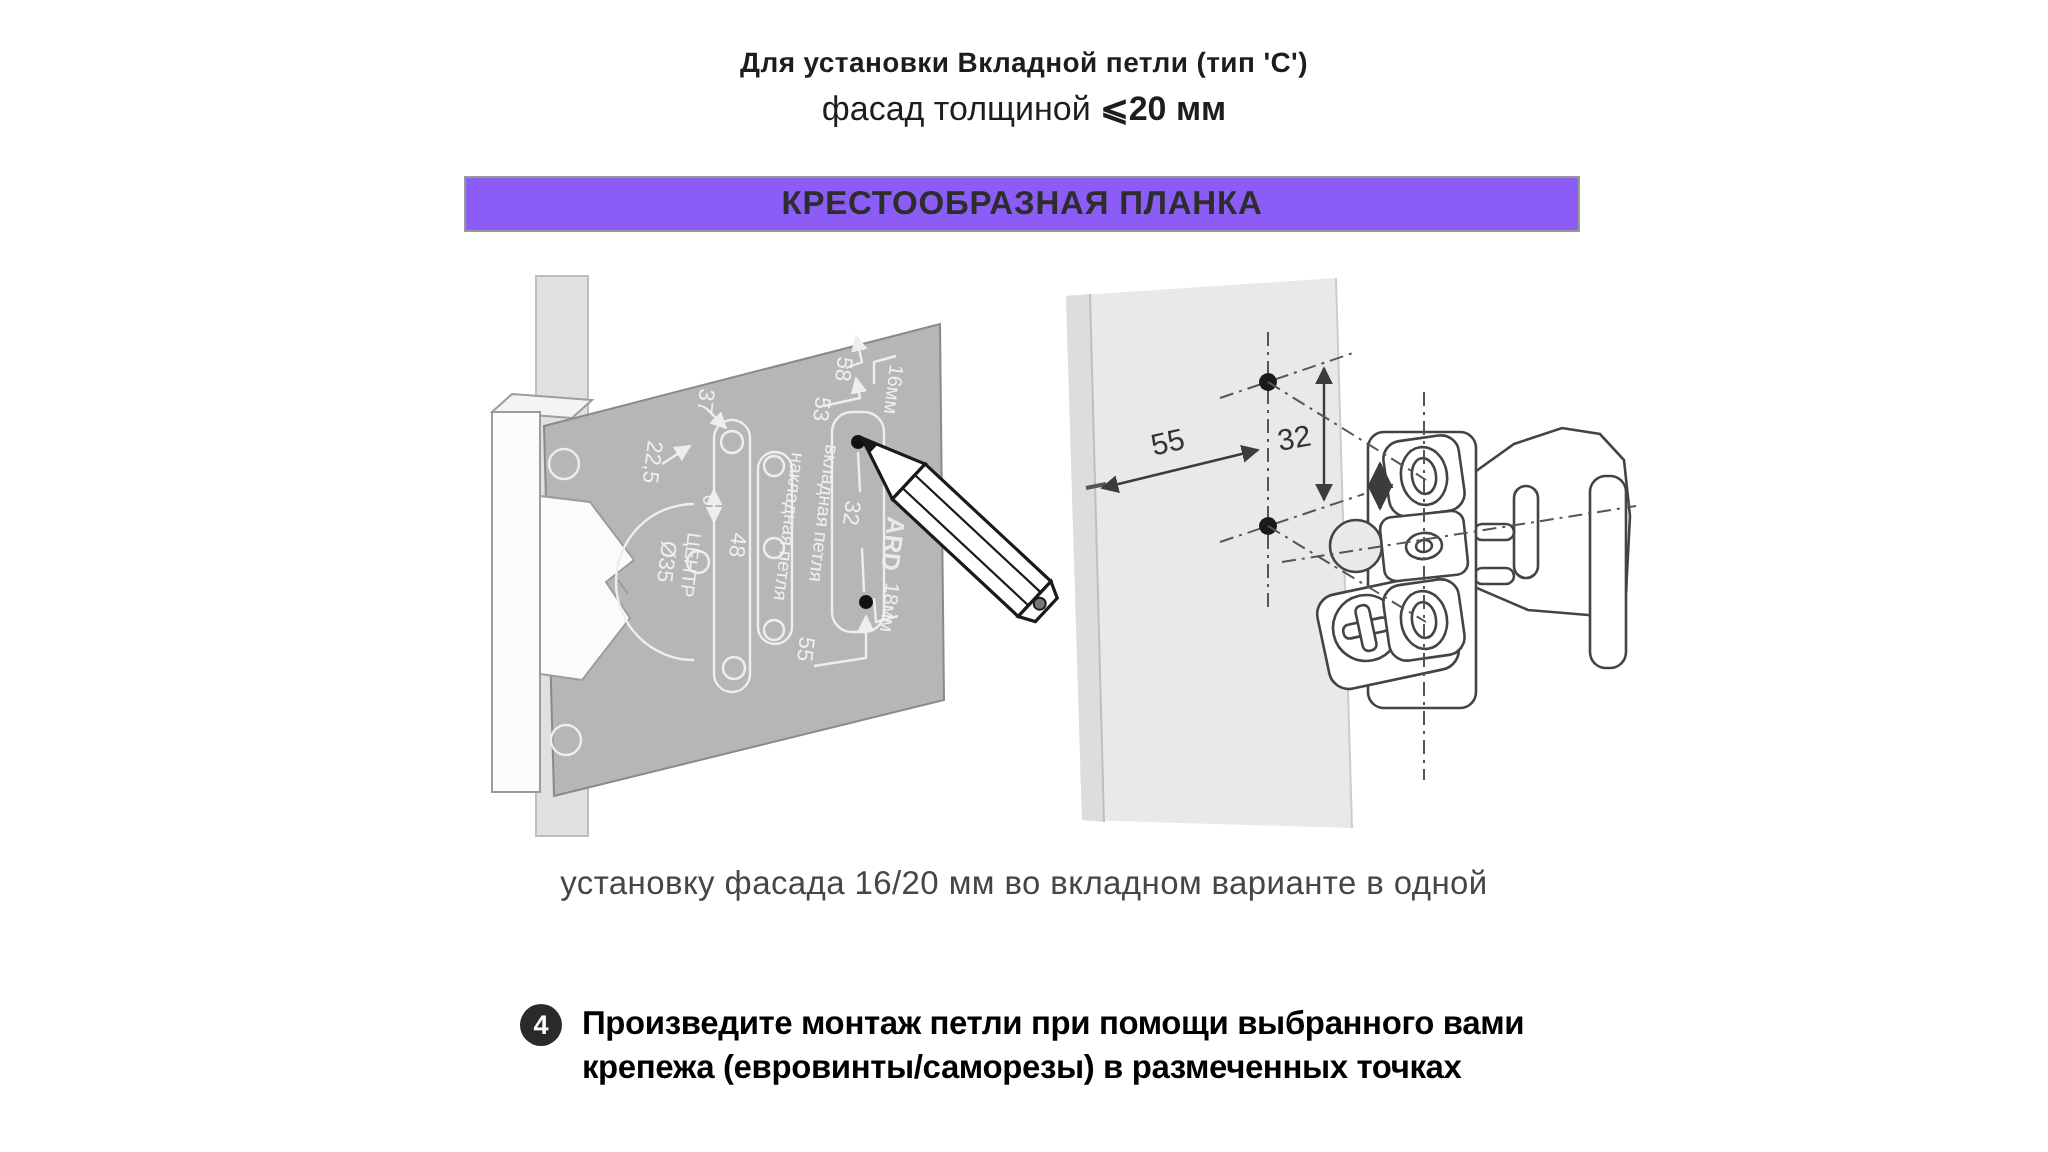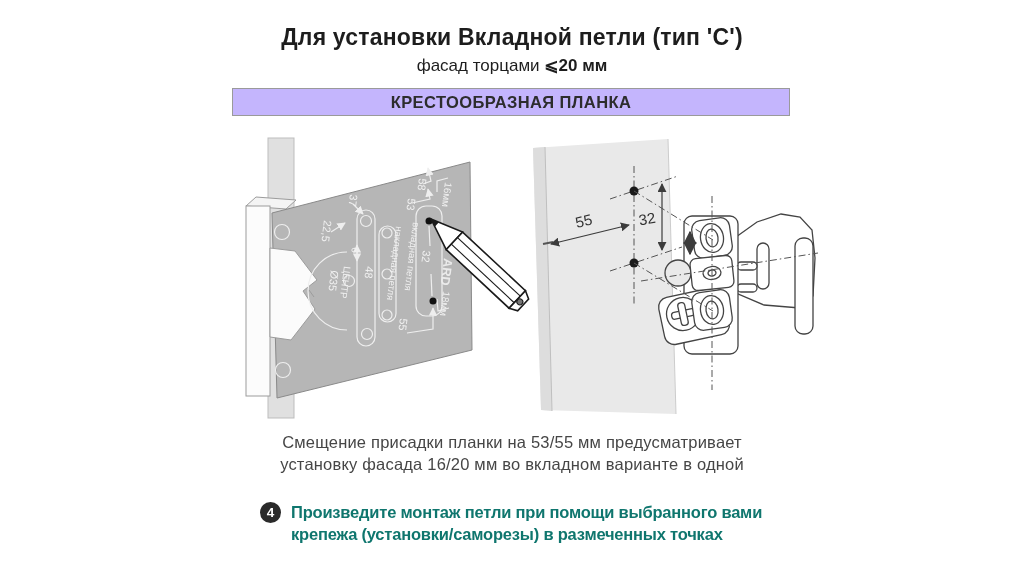--- a/index.html
+++ b/index.html
@@ -5,59 +5,59 @@
   html,body{margin:0;padding:0;}
   body{
     width:1024px;height:576px;position:relative;overflow:hidden;
     background:#ffffff;
     font-family:"Liberation Sans", sans-serif;
     color:#1d1d1d;
   }
   .abs{position:absolute;}
   
   .title-wrap{left:0;top:23px;width:1024px;text-align:center;line-height:1.25;}
-  .title-l1{font-size:23px;font-weight:bold;letter-spacing:.2px;}
+  .title-l1{font-size:14px;font-weight:bold;letter-spacing:.2px;}
   .title-l2{font-size:17px;margin-top:3px;}
   .title-l2 b{font-weight:bold;}
   .banner{
     left:232px;top:88px;width:556px;height:26px;
-    background:#c4b5fd;border:1px solid #9a9a9a;
+    background:#8b5cf6;border:1px solid #9a9a9a;
     display:flex;align-items:center;justify-content:center;
     font-size:16.5px;font-weight:bold;color:#2d2d2d;letter-spacing:.4px;
   }
   
   .caption{
     left:212px;top:432px;width:600px;text-align:center;
     font-size:16.5px;font-weight:300;color:#464646;line-height:21.5px;letter-spacing:.2px;
   }
   
   .step{left:260px;top:501px;width:520px;display:flex;gap:10px;align-items:flex-start;}
   .step-badge{
     width:21px;height:21px;border-radius:50%;background:#2a2a2a;color:#ffffff;
     display:flex;align-items:center;justify-content:center;
     font-size:13.5px;font-weight:bold;flex:0 0 auto;margin-top:1px;
   }
-  .step-text{font-size:16.5px;font-weight:bold;line-height:22px;letter-spacing:-.2px;color:#0f766e;}
+  .step-text{font-size:16.5px;font-weight:bold;line-height:22px;letter-spacing:-.2px;color:#000000;}
   
   .jl{fill:#f0f0f0;font-family:"Liberation Sans",sans-serif;font-size:11px;}
   .jl10{font-size:10px;}
   .jl9{font-size:9.5px;}
   .jlb{font-size:12.5px;font-weight:bold;opacity:.9;}
   .pl{fill:#333333;font-family:"Liberation Sans",sans-serif;font-size:15px;}
   .eng{stroke:#eeeeee;stroke-width:1.2;fill:none;}
   .pline{stroke:#444444;stroke-width:1.3;fill:#ffffff;}
   .dash{stroke:#555555;stroke-width:1;fill:none;stroke-dasharray:7 3 1.5 3;}
   .dim{stroke:#3c3c3c;stroke-width:1.2;fill:none;}
 </style>
 </head>
 <body>
 
 <div class="abs title-wrap">
   <div class="title-l1">Для установки Вкладной петли (тип 'C')</div>
-  <div class="title-l2"><span>фасад торцами </span><b>⩽20 мм</b></div>
+  <div class="title-l2"><span>фасад толщиной </span><b>⩽20 мм</b></div>
 </div>
 
 <div class="abs banner">КРЕСТООБРАЗНАЯ ПЛАНКА</div>
 
 <svg class="abs" style="left:0;top:0" width="1024" height="576" viewBox="0 0 1024 576">
   <defs>
     <marker id="aw" viewBox="0 0 10 10" refX="9" refY="5" markerWidth="7" markerHeight="7" orient="auto-start-reverse">
       <path d="M0,0 L10,5 L0,10 z" fill="#eeeeee"></path>
     </marker>
     <marker id="ad" viewBox="0 0 10 10" refX="9" refY="5" markerWidth="7.5" markerHeight="7.5" orient="auto-start-reverse">
@@ -193,23 +193,22 @@
     </g>
 
     <line x1="712" y1="196" x2="712" y2="390" class="dash"></line>
     <line x1="641" y1="281" x2="818" y2="253" class="dash"></line>
     <line x1="634" y1="191" x2="713" y2="240" class="dash"></line>
     <line x1="634" y1="263" x2="713" y2="311" class="dash"></line>
   </g>
 </svg>
 
 <div class="abs caption">
-  <div>Смещение присадки планки на 53/55 мм предусматривает</div>
   <div>установку фасада 16/20 мм во вкладном варианте в одной</div>
 </div>
 
 <div class="abs step">
   <div class="step-badge">4</div>
   <div class="step-text">
     <div>Произведите монтаж петли при помощи выбранного вами</div>
-    <div>крепежа (установки/саморезы) в размеченных точках</div>
+    <div>крепежа (евровинты/саморезы) в размеченных точках</div>
   </div>
 </div>
 
 </body></html>

